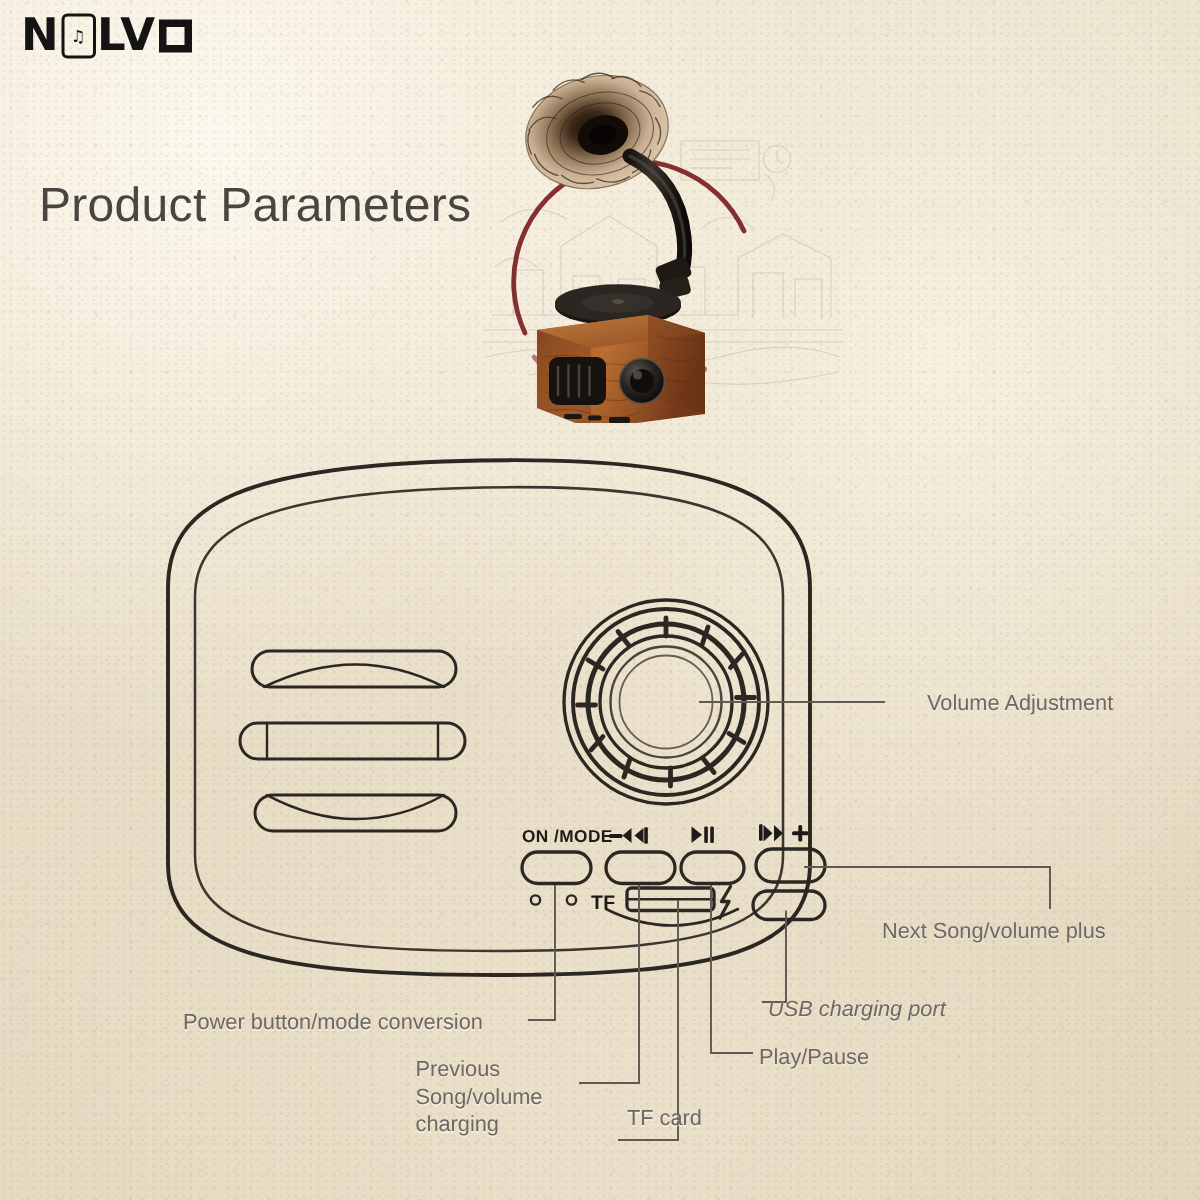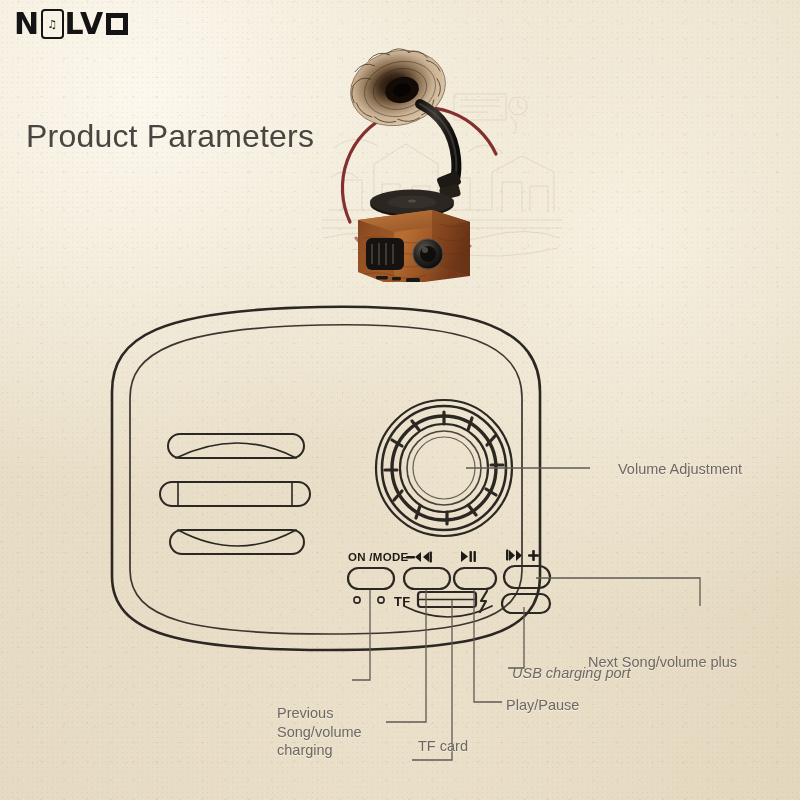--- a/index.html
+++ b/index.html
@@ -131,21 +131,21 @@
     position: absolute;
     color: #6d6862;
     font-size: 14.5px;
     line-height: 1.28;
     white-space: nowrap;
     text-shadow: 0 1px 0 rgba(255,255,255,0.5);
   }
   .callout.multi { white-space: normal; text-align: left; }
 
   #c-volume    { left: 594px; top: 460px; margin-left: 24px; }
-  #c-next      { left: 588px; top: 612px; margin-top: 41px; }
+  #c-next      { left: 588px; top: 612px; }
   #c-usb       { left: 512px; top: 664px; font-style: italic; }
   #c-play      { left: 506px; top: 696px; }
   #c-power     { left: 122px; top: 673px; }
   #c-previous  { left: 277px; top: 704px; width: 104px; }
   #c-tf        { left: 418px; top: 737px; }
 </style>
 </head>
 <body>
 
 <div id="stage">
@@ -420,20 +420,21 @@
   </svg>
 
   <div class="callout" id="c-volume">Volume Adjustment</div>
 
   <div class="callout" id="c-next">Next Song/volume plus</div>
 
   <div class="callout" id="c-usb">USB charging port</div>
 
   <div class="callout" id="c-play">Play/Pause</div>
 
+  <div class="callout" id="c-power">Power button/mode conversion</div>
 
   <div class="callout multi" id="c-previous">
     <div>Previous</div>
     <div>Song/volume</div>
     <div>charging</div>
   </div>
 
   <div class="callout" id="c-tf">TF card</div>
 
 </div>

